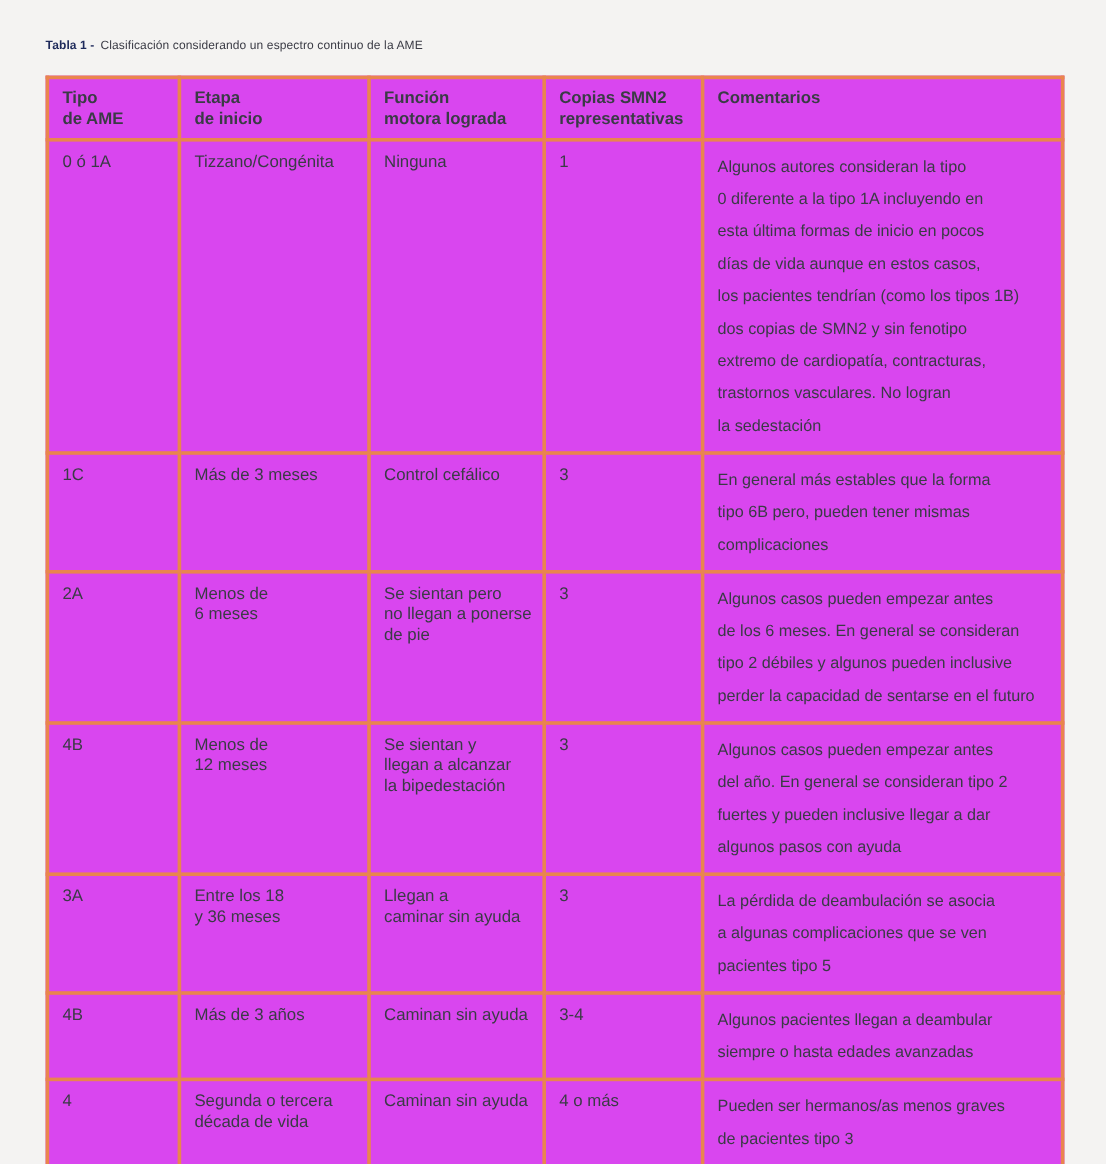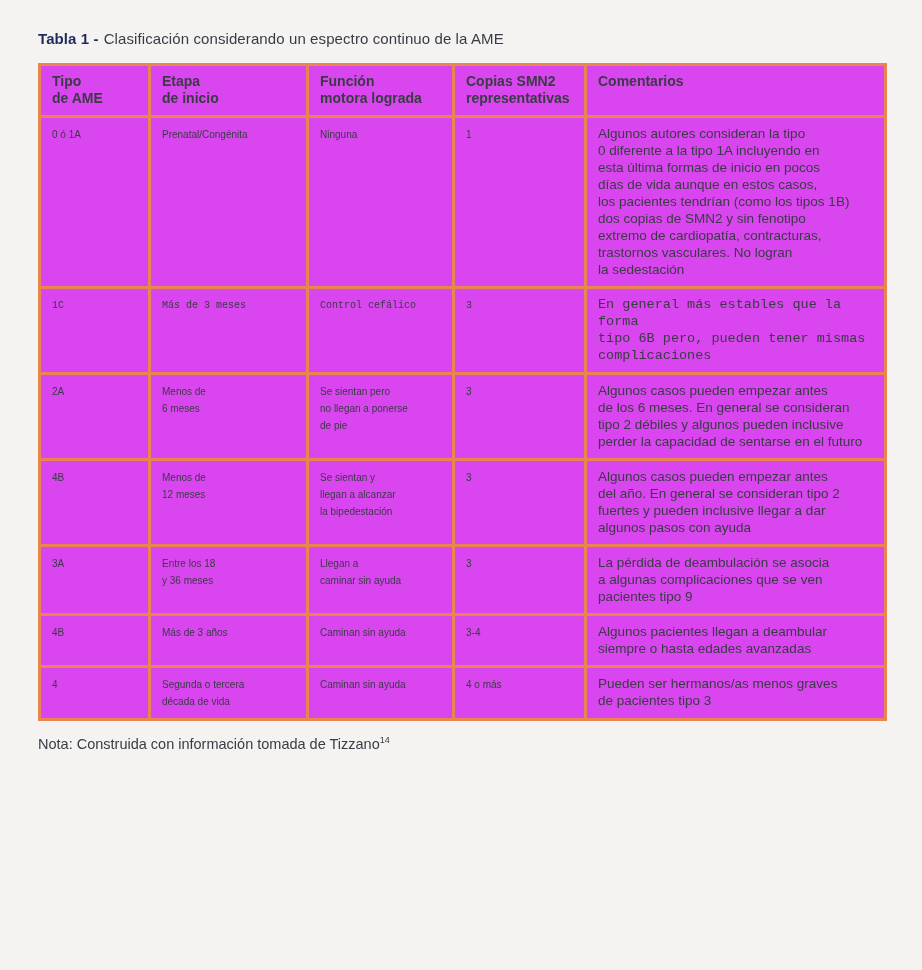--- a/index.html
+++ b/index.html
@@ -11,21 +11,21 @@
     font-family: "Liberation Sans", sans-serif;
     color: #3A3B45;
   }
   .page {
     width: 922px;
     height: 970px;
     padding: 30px 38px 0 38px;
     overflow: hidden;
   }
   .title {
-    font-size: 15px;
+    font-size: 10px;
     line-height: 18px;
     margin: 0 0 15px 0;
     letter-spacing: 0.1px;
   }
   .title .prefix {
     color: #1E2A5B;
     font-weight: bold;
     margin-right: 5px;
   }
   table.ame {
@@ -33,39 +33,39 @@
     table-layout: fixed;
     width: 846px;
     background: #d946ef;
   }
   table.ame th, table.ame td {
     border: 3px solid #E9854E;
     vertical-align: top;
     text-align: left;
     padding: 8px 6px 8px 11px;
     white-space: pre-line;
-    font-size: 10px;
+    font-size: 14px;
     line-height: 17px;
   }
   table.ame th {
     font-weight: bold;
     font-size: 14px;
     line-height: 17px;
     padding-top: 7px;
     height: 34px;
   }
   table.ame td.comments {
     font-size: 13.5px;
-    line-height: 17px;
+    line-height: 27px;
     padding-top: 7px;
   }
   
   tr.rh-0 td { height: 171px; }
   tr.rh-1 td { height: 91px; }
-  tr.rh-2 td { height: 66px; font-family: Liberation Mono, monospace; }
+  tr.rh-2 td { height: 66px; }
   tr.rh-3 td { height: 84px; }
   tr.rh-4 td { height: 83px; }
   tr.rh-5 td { height: 69px; }
   tr.rh-6 td { height: 43px; }
   tr.rh-7 td { height: 46px; }
   .note {
     margin-top: 14px;
     font-size: 14.5px;
     line-height: 18px;
   }
@@ -100,21 +100,21 @@
         <th>Función
 motora lograda</th>
         <th>Copias SMN2
 representativas</th>
         <th>Comentarios</th>
       </tr>
     </thead>
     <tbody>
       <tr class="rh-0">
         <td>0 ó 1A</td>
-        <td>Prenatal/Congénita</td>
+        <td>Tizzano/Congénita</td>
         <td>Ninguna</td>
         <td>1</td>
         <td class="comments">Algunos autores consideran la tipo
 0 diferente a la tipo 1A incluyendo en
 esta última formas de inicio en pocos
 días de vida aunque en estos casos,
 los pacientes tendrían (como los tipos 1B)
 dos copias de SMN2 y sin fenotipo
 extremo de cardiopatía, contracturas,
 trastornos vasculares. No logran
@@ -157,21 +157,21 @@
       </tr>
       <tr class="rh-5">
         <td>3A</td>
         <td>Entre los 18
 y 36 meses</td>
         <td>Llegan a
 caminar sin ayuda</td>
         <td>3</td>
         <td class="comments">La pérdida de deambulación se asocia
 a algunas complicaciones que se ven
-pacientes tipo 9</td>
+pacientes tipo 5</td>
       </tr>
       <tr class="rh-6">
         <td>4B</td>
         <td>Más de 3 años</td>
         <td>Caminan sin ayuda</td>
         <td>3-4</td>
         <td class="comments">Algunos pacientes llegan a deambular
 siempre o hasta edades avanzadas</td>
       </tr>
       <tr class="rh-7">

